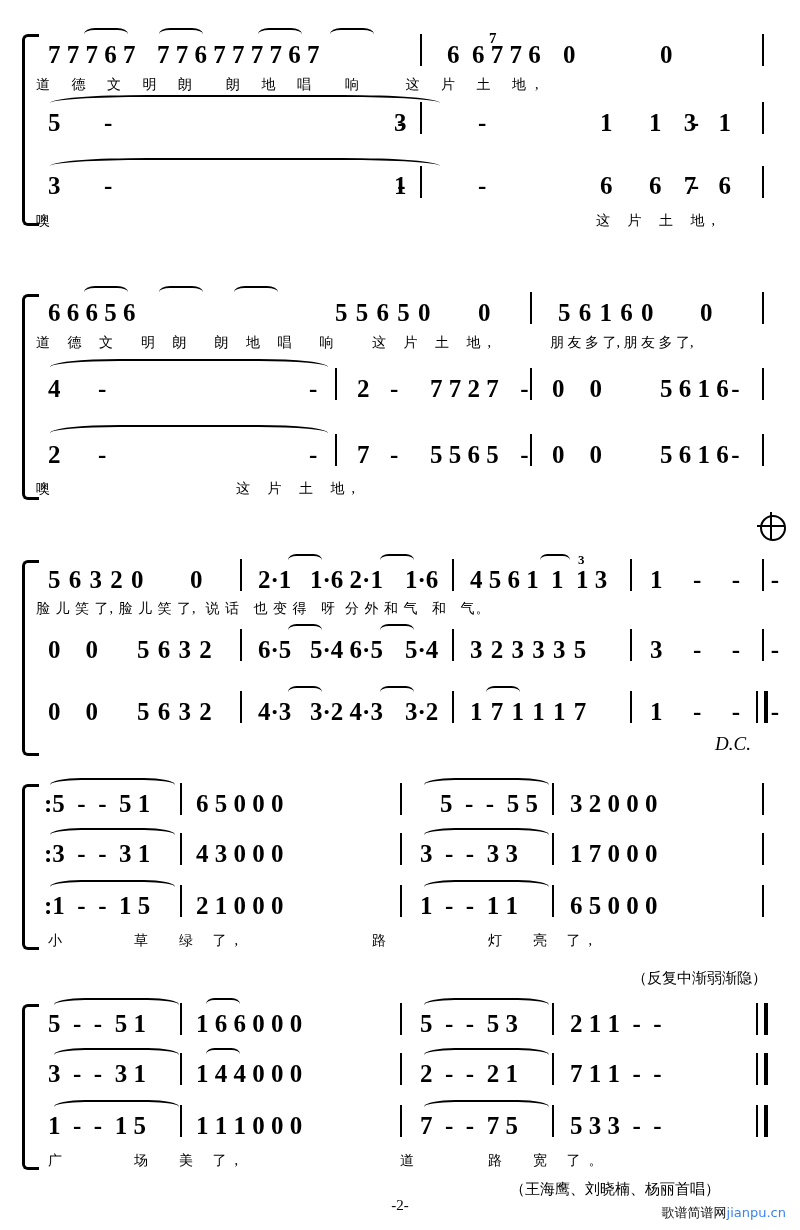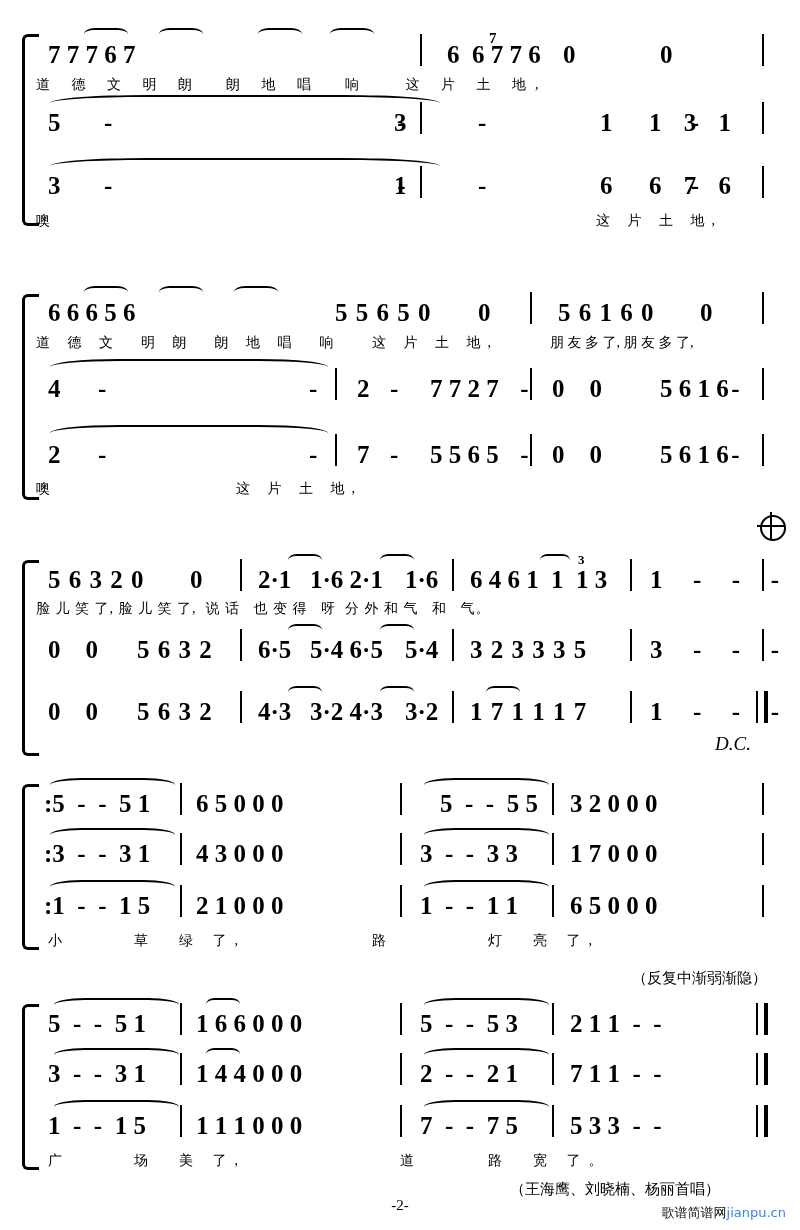--- a/index.html
+++ b/index.html
@@ -50,20 +50,21 @@
 </head>
 <body>
 
 <div class="page">
 
   <div class="abs" style="left:0;top:0;width:800px;height:265px;">
 
     <div class="abs" style="left:22px;top:34px;width:14px;height:186px;border-left:3px solid #000;border-top:3px solid #000;border-bottom:3px solid #000;border-radius:6px 0 0 6px;"></div>
 
     <div class="abs nums" style="left:48px;top:41px;">7 7 7 6 7</div>
+    <div class="abs nums" style="left:157px;top:41px;">7 7 6 7 7 7 7 6 7</div>
     <div class="abs nums" style="left:447px;top:41px;">6  6 7 7 6</div>
     <div class="abs nums" style="left:563px;top:41px;">0</div>
     <div class="abs nums" style="left:660px;top:41px;">0</div>
 
     <div class="abs nums" style="left:489px;top:30px;font-size:15px;">7</div>
 
     <div class="vbar" style="left:420px;top:34px;height:32px;"></div>
     <div class="vbar" style="left:762px;top:34px;height:32px;"></div>
 
     <div class="slur" style="left:84px;top:28px;width:44px;"></div>
@@ -144,21 +145,21 @@
   </div>
 
   <div class="abs" style="left:0;top:528px;width:800px;height:250px;">
     <div class="abs" style="left:22px;top:32px;width:14px;height:190px;border-left:3px solid #000;border-top:3px solid #000;border-bottom:3px solid #000;border-radius:6px 0 0 6px;"></div>
 
     <div class="abs nums" style="left:48px;top:38px;letter-spacing:1px;">5 6 3 2 0</div>
     <div class="abs nums" style="left:190px;top:38px;">0</div>
     <div class="abs nums" style="left:258px;top:38px;">2·1</div>
     <div class="abs nums" style="left:310px;top:38px;">1·6 2·1</div>
     <div class="abs nums" style="left:405px;top:38px;">1·6</div>
-    <div class="abs nums" style="left:470px;top:38px;">6 4 6 1</div>
+    <div class="abs nums" style="left:470px;top:38px;">4 5 6 1</div>
     <div class="abs nums" style="left:551px;top:38px;">1</div>
     <div class="abs nums" style="left:576px;top:38px;">1 3</div>
     <div class="abs nums" style="left:650px;top:38px;letter-spacing:6px;">1  -  -  -</div>
     <div class="abs nums" style="left:578px;top:24px;font-size:13px;">3</div>
 
     <div class="vbar" style="left:240px;top:31px;height:32px;"></div>
     <div class="vbar" style="left:452px;top:31px;height:32px;"></div>
     <div class="vbar" style="left:630px;top:31px;height:32px;"></div>
     <div class="vbar" style="left:762px;top:31px;height:32px;"></div>
     <div class="slur" style="left:288px;top:26px;width:34px;"></div>

